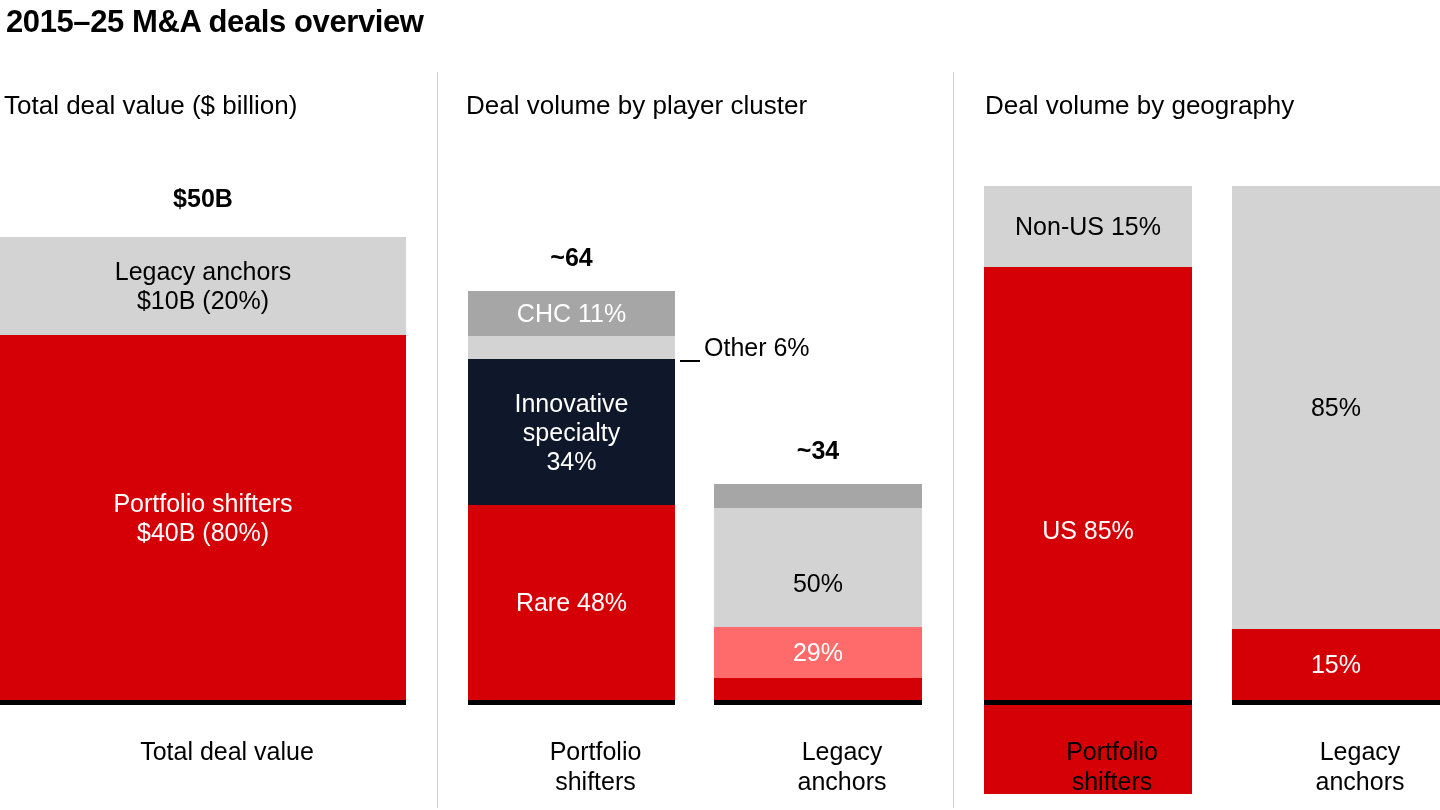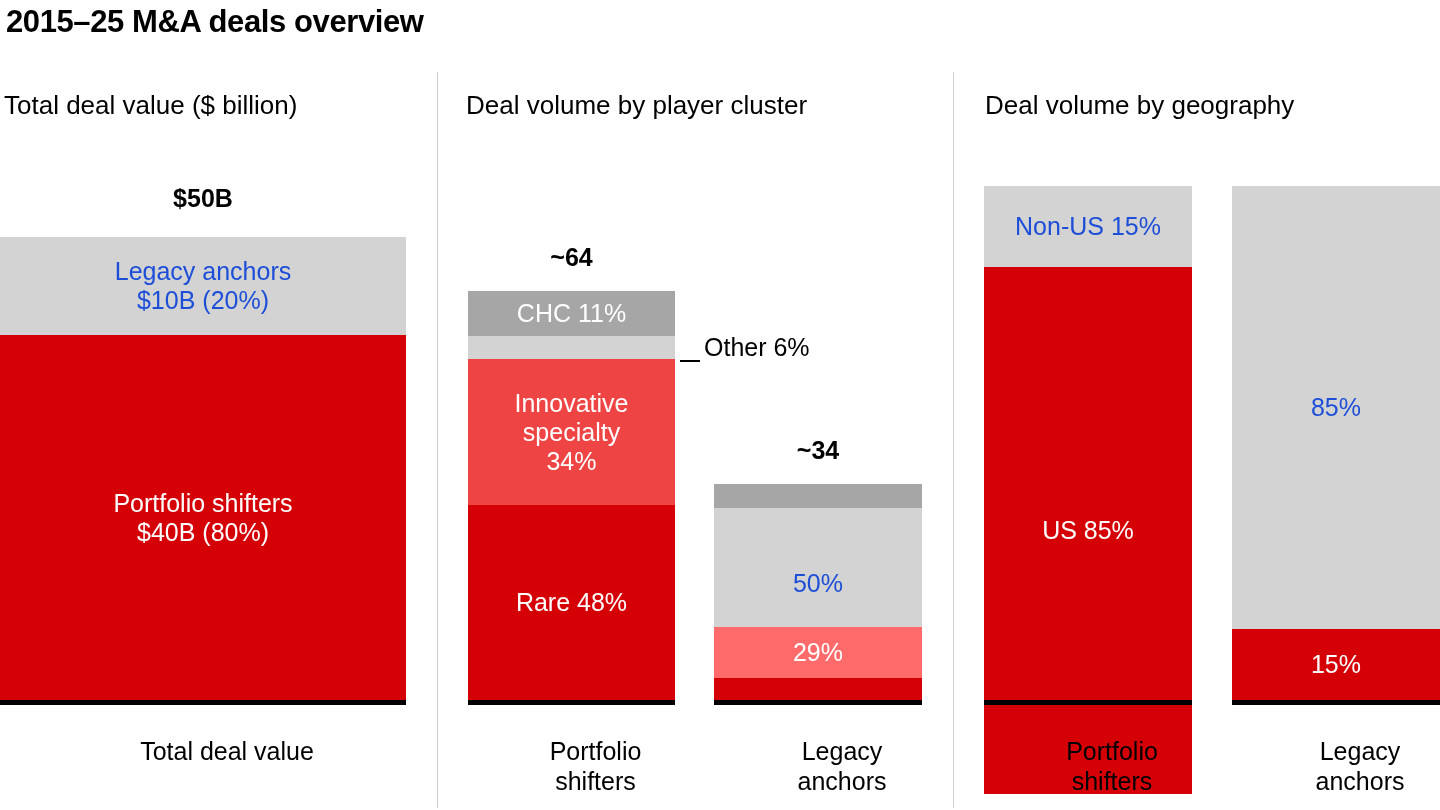--- a/index.html
+++ b/index.html
@@ -71,21 +71,21 @@
     align-items: center;
     justify-content: center;
     text-align: center;
     line-height: 1.16;
   }
   .seg-label {
     font-size: 25px;
     white-space: pre-line;
     pointer-events: none;
   }
-  .label-dark  { color: #1d4ed8; }
+  .label-dark  { color: #000000; }
   .label-light { color: #ffffff; }
 
   
   .bar-total {
     position: absolute;
     font-size: 25px;
     font-weight: bold;
     text-align: center;
     white-space: nowrap;
   }
@@ -152,21 +152,21 @@
 <div class="bar-total" style="left:468px; width:207px; top:243px;">~64</div>
 
 <div class="seg" style="left:468px; width:207px; top:291px; height:45px; background:#A6A6A6;">
   <span class="seg-label label-light">CHC 11%</span>
 </div>
 
 <div class="seg" style="left:468px; width:207px; top:336px; height:23px; background:#D3D3D3;">
   <span class="seg-label label-dark"></span>
 </div>
 
-<div class="seg" style="left:468px; width:207px; top:359px; height:146px; background:#ef4444;">
+<div class="seg" style="left:468px; width:207px; top:359px; height:146px; background:#0f172a;">
   <span class="seg-label label-light">Innovative
 specialty
 34%</span>
 </div>
 
 <div class="seg" style="left:468px; width:207px; top:505px; height:195px; background:#D50005;">
   <span class="seg-label label-light">Rare 48%</span>
 </div>
 
 <div id="baseline-2" class="axis-baseline"></div>

